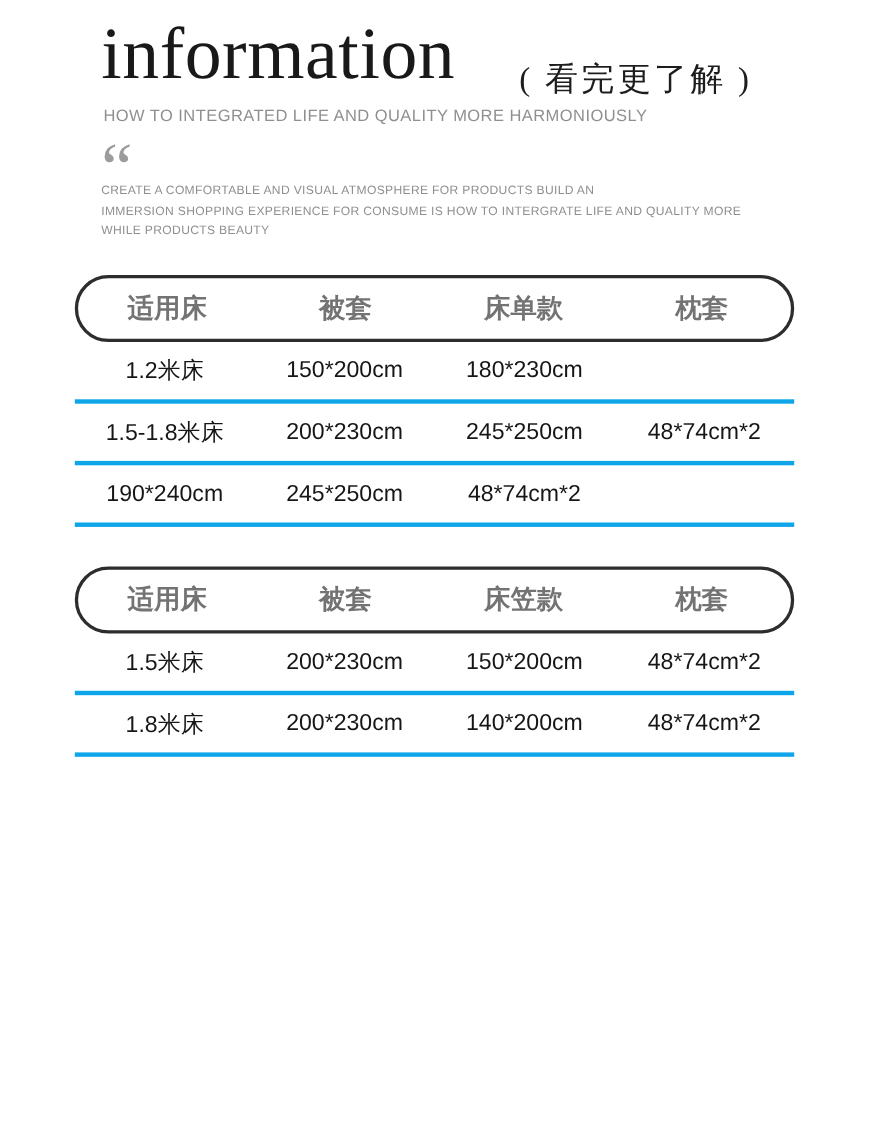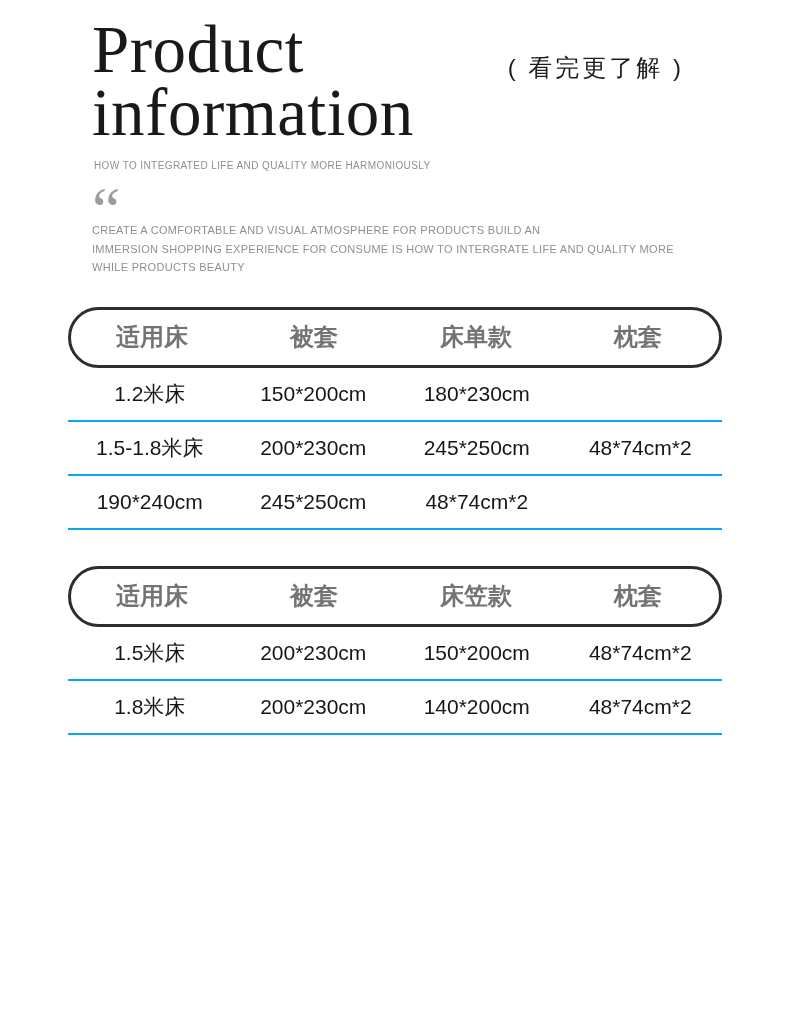--- a/index.html
+++ b/index.html
@@ -23,29 +23,29 @@
     font-size: 67px;
     line-height: 63px;
     color: #191919;
     letter-spacing: 0.5px;
   }
   .title span { display: block; }
   .note {
     position: absolute;
     top: 52px;
     right: 106px;
-    font-family: Liberation Sans, sans-serif;
-    font-size: 24px;
+    font-family: Liberation Serif, serif;
+    font-size: 30px;
     letter-spacing: 3px;
     color: #1d1d1d;
     white-space: nowrap;
   }
   .tagline {
     margin: 16px 0 0 2px;
-    font-size: 10px;
+    font-size: 15px;
     letter-spacing: 0.4px;
     color: #8f8f8f;
   }
   .quote {
     margin-top: 10px;
     height: 38px;
     overflow: hidden;
     font-family: "Liberation Serif", serif;
     font-size: 64px;
     line-height: 58px;
@@ -90,34 +90,33 @@
     font-size: 24px;
     font-weight: 700;
     color: #737373;
   }
   .trow {
     display: grid;
     grid-template-columns: repeat(4, 1fr);
     align-items: center;
     text-align: center;
     height: 52px;
-    border-bottom: 2px solid #0ea5e9;
+    border-bottom: 4px solid #0ea5e9;
     font-size: 21px;
     font-weight: 500;
     color: #161616;
   }
 </style>
 </head>
 <body>
 
 <div class="page">
 
   <header class="header">
     <h1 class="title">
-      <span>Product</span>
       <span>information</span>
     </h1>
     <div class="note">( 看完更了解 )</div>
     <p class="tagline">HOW TO INTEGRATED LIFE AND QUALITY MORE HARMONIOUSLY</p>
     <div class="quote">“</div>
     <p class="desc first">CREATE A COMFORTABLE AND VISUAL ATMOSPHERE FOR PRODUCTS BUILD AN</p>
     <p class="desc">IMMERSION SHOPPING EXPERIENCE FOR CONSUME IS HOW TO INTERGRATE LIFE AND QUALITY MORE</p>
     <p class="desc">WHILE PRODUCTS BEAUTY</p>
   </header>
 

